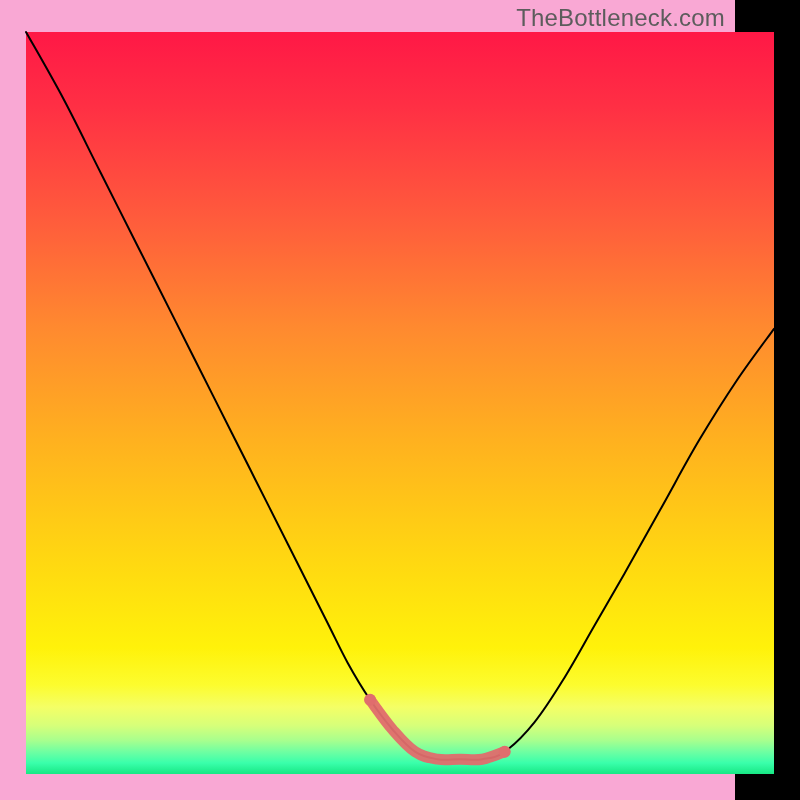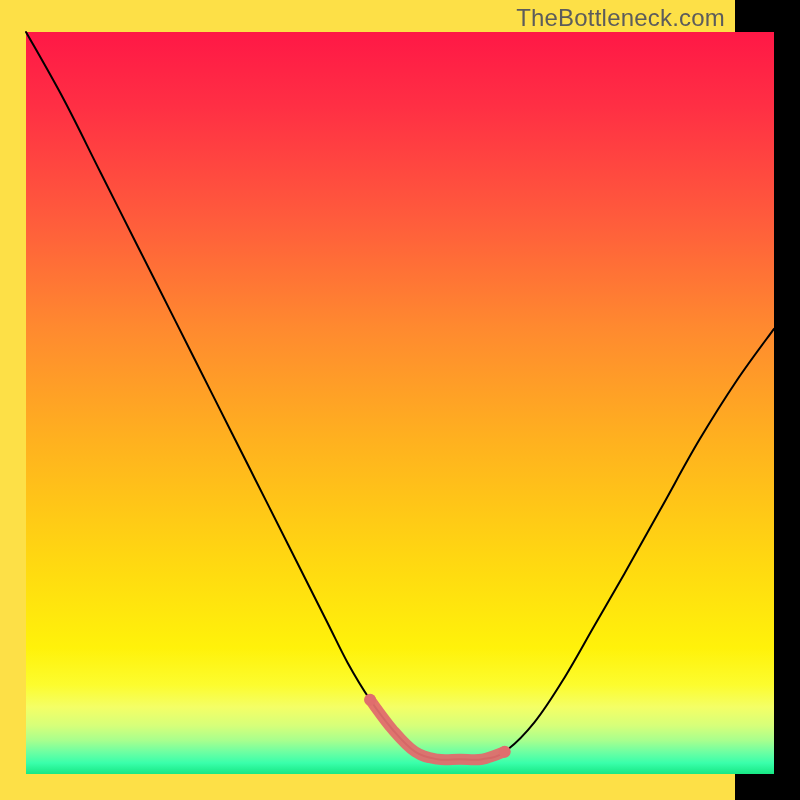--- a/index.html
+++ b/index.html
@@ -8,21 +8,21 @@
     width: 800px;
     height: 800px;
     background: #000;
     overflow: hidden;
     font-family: Arial, Helvetica, sans-serif;
   }
   .frame {
     position: relative;
     width: 735px;
     height: 800px;
-    background: #fde047;
+    background: #f9a8d4;
   }
   .watermark {
     position: absolute;
     top: 4px;
     right: 10px;
     color: #5c5c5c;
     font-size: 24px;
     font-weight: 400;
     letter-spacing: 0.2px;
     user-select: none;

